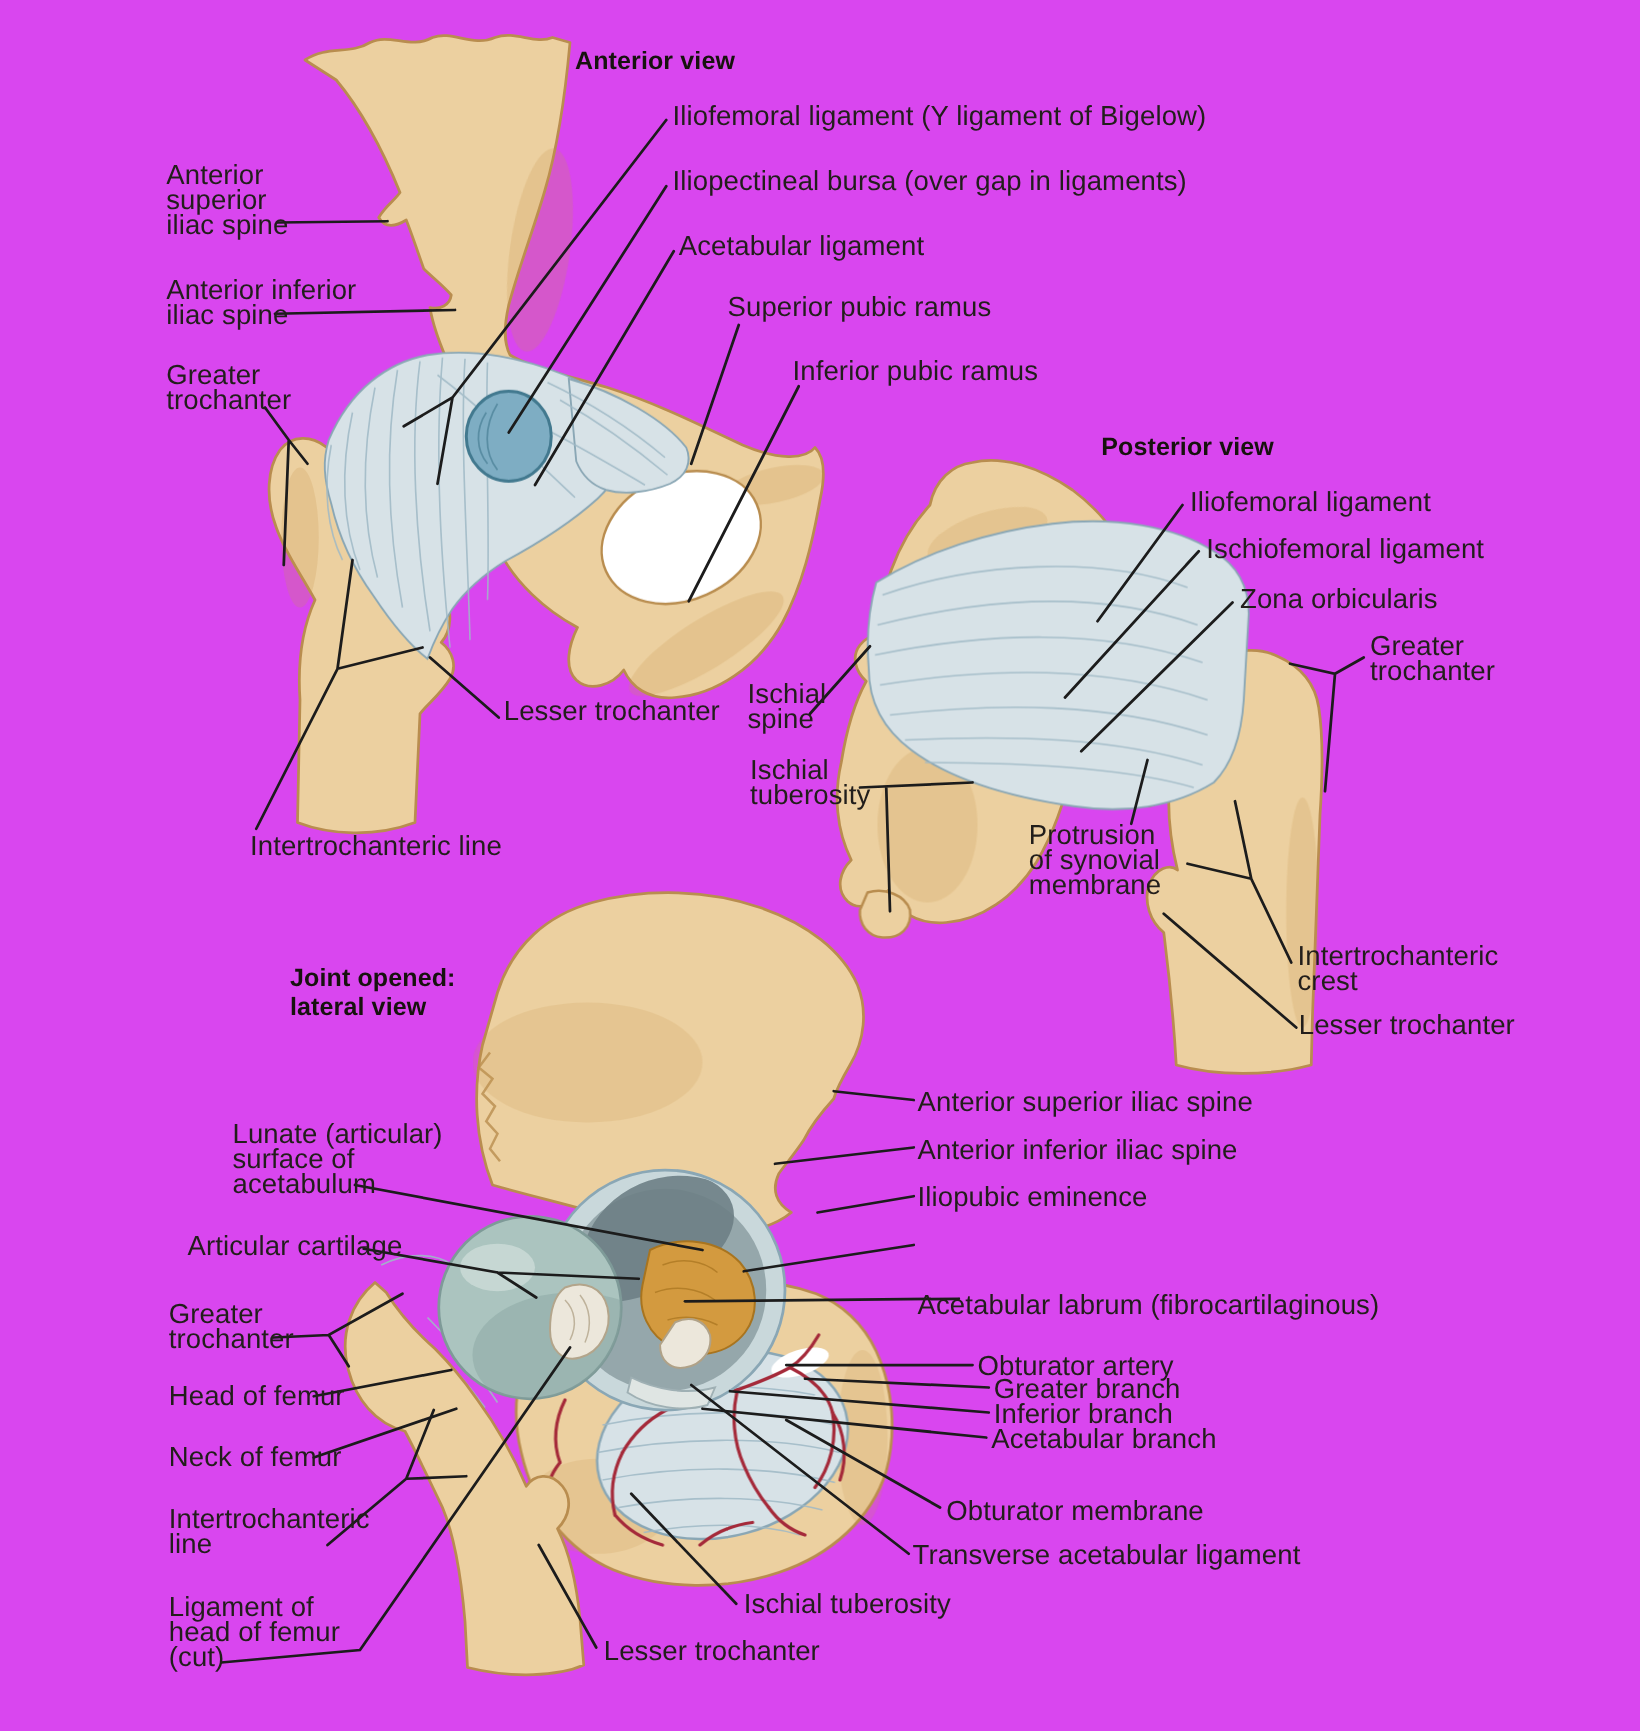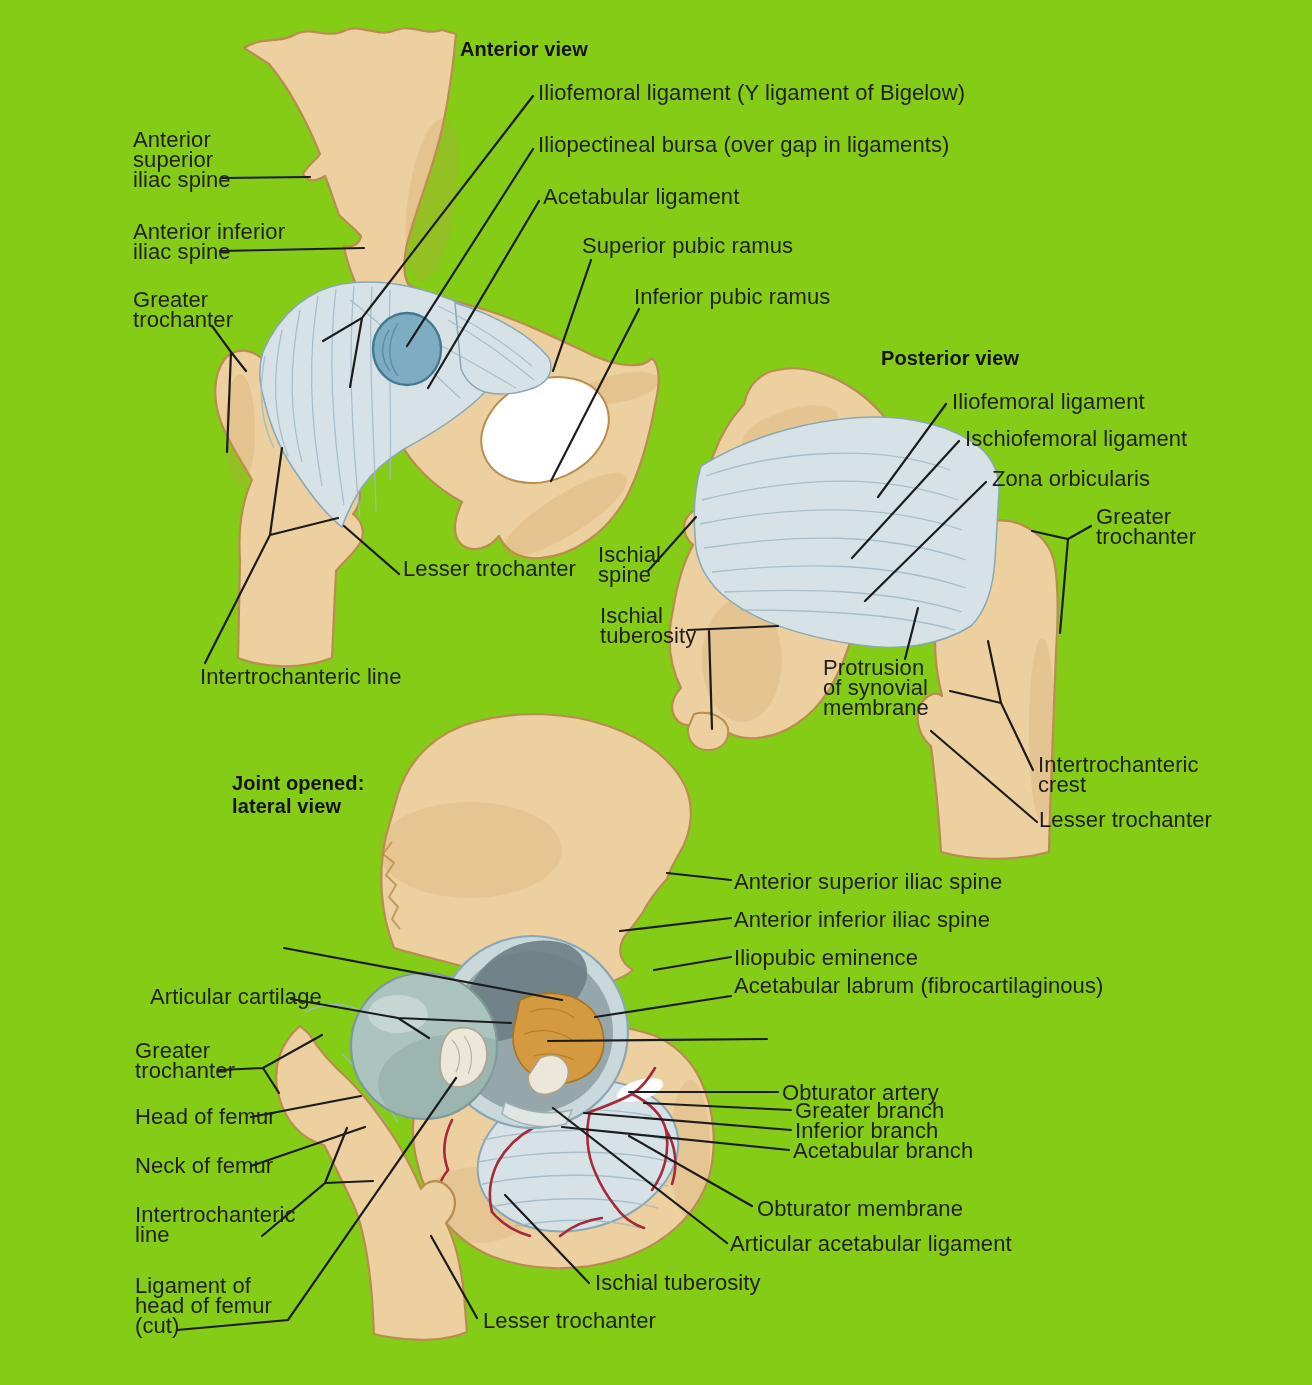--- a/index.html
+++ b/index.html
@@ -1,16 +1,16 @@
 <!DOCTYPE html>
 <html><head>
 <meta charset="utf-8">
 <style>
   html,body{margin:0;padding:0;background:#ffffff;}
-  #canvas{position:relative;width:1312px;height:1385px;background:#84cc16;overflow:hidden;
+  #canvas{position:relative;width:1312px;height:1385px;background:#d946ef;overflow:hidden;
           font-family:"Liberation Sans",sans-serif;}
   #art{position:absolute;left:0;top:0;}
   .lbl{position:absolute;font-size:22px;line-height:20px;color:#221e1b;white-space:pre-line;
        letter-spacing:0.1px;}
   .title{font-weight:bold;font-size:20px;line-height:23px;color:#17120e;}
   .ital{display:block;}
 </style>
 </head>
 <body>
 
@@ -251,35 +251,38 @@
 tuberosity</div>
   <div class="lbl" style="left:823px;top:658px">Protrusion
 of synovial
 membrane</div>
   <div class="lbl" style="left:1038px;top:755px">Intertrochanteric
 crest</div>
   <div class="lbl" style="left:1039px;top:810px">Lesser trochanter</div>
 
   <div class="lbl title" style="left:232px;top:772px">Joint opened:
 lateral view</div>
+  <div class="lbl" style="left:186px;top:897px">Lunate (articular)
+surface of
+acetabulum</div>
   <div class="lbl" style="left:150px;top:987px">Articular cartilage</div>
   <div class="lbl" style="left:135px;top:1041px">Greater
 trochanter</div>
   <div class="lbl" style="left:135px;top:1107px">Head of femur</div>
   <div class="lbl" style="left:135px;top:1156px">Neck of femur</div>
   <div class="lbl" style="left:135px;top:1205px">Intertrochanteric
 line</div>
   <div class="lbl" style="left:135px;top:1276px"><span>Ligament of
 head of femur</span><span class="ital">(cut)</span></div>
   <div class="lbl" style="left:734px;top:872px">Anterior superior iliac spine</div>
   <div class="lbl" style="left:734px;top:910px">Anterior inferior iliac spine</div>
   <div class="lbl" style="left:734px;top:948px">Iliopubic eminence</div>
-  <div class="lbl" style="left:734px;top:976px">Acetabular labrum (fibrocartilaginous)</div>
+  <div class="lbl" style="left:734px;top:1034px">Acetabular labrum (fibrocartilaginous)</div>
   <div class="lbl" style="left:782px;top:1083px">Obturator artery</div>
   <div class="lbl" style="left:795px;top:1101px">Greater branch</div>
   <div class="lbl" style="left:795px;top:1121px">Inferior branch</div>
   <div class="lbl" style="left:793px;top:1141px">Acetabular branch</div>
   <div class="lbl" style="left:757px;top:1199px">Obturator membrane</div>
-  <div class="lbl" style="left:730px;top:1234px">Articular acetabular ligament</div>
+  <div class="lbl" style="left:730px;top:1234px">Transverse acetabular ligament</div>
   <div class="lbl" style="left:595px;top:1273px">Ischial tuberosity</div>
   <div class="lbl" style="left:483px;top:1311px">Lesser trochanter</div>
 
 </div>
 
 </body></html>

